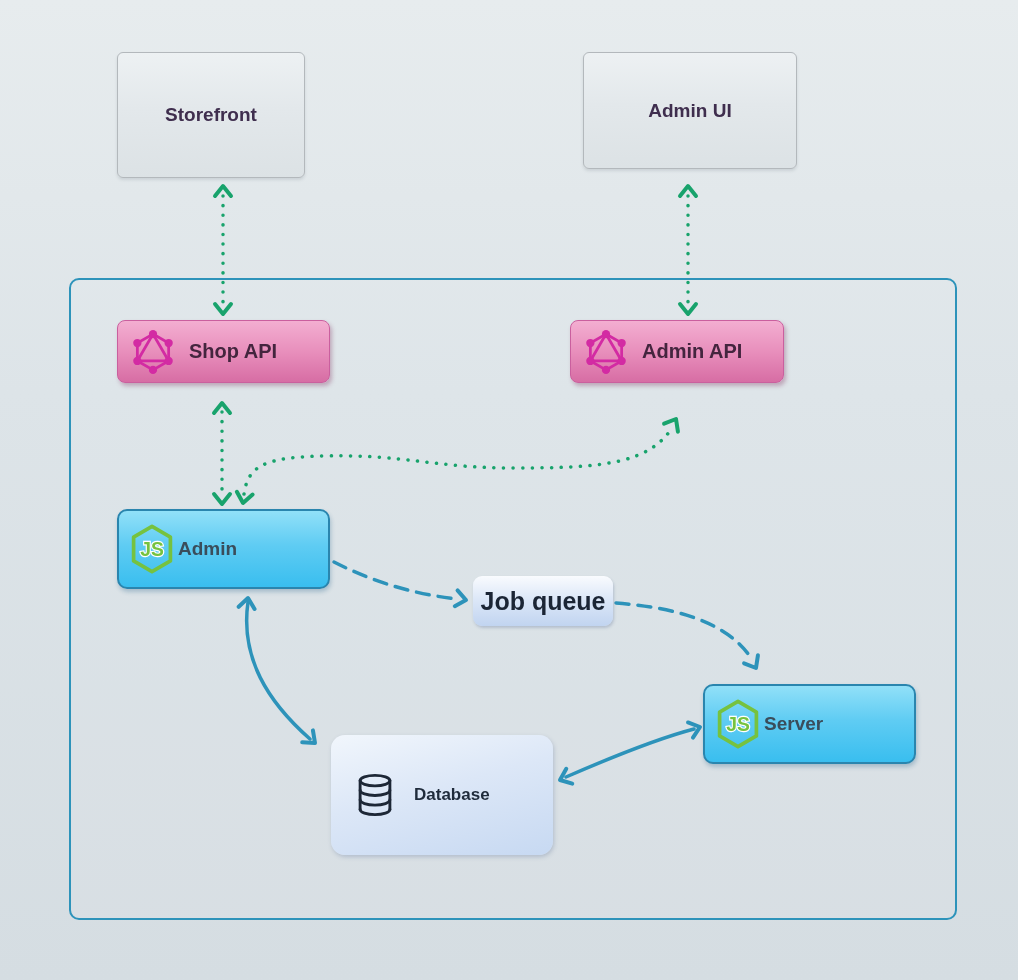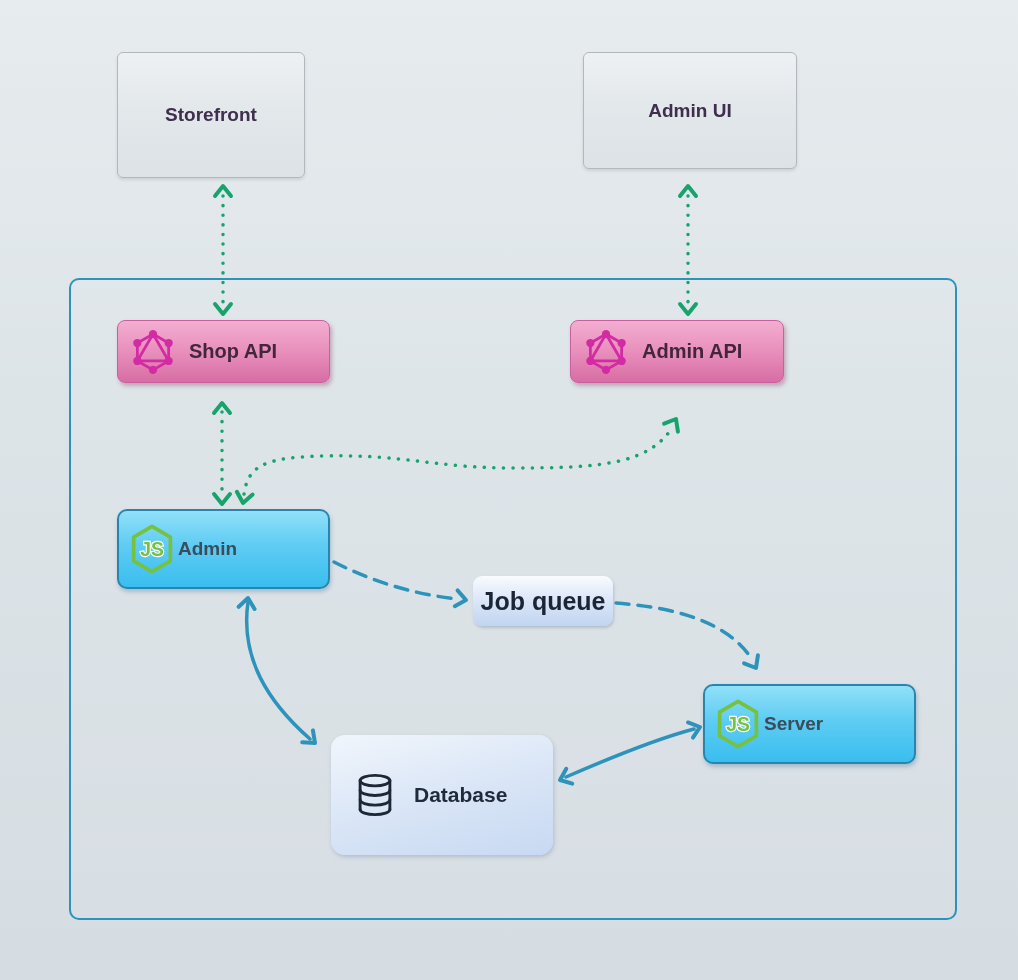--- a/index.html
+++ b/index.html
@@ -60,21 +60,21 @@
     box-shadow:1px 2px 3px rgba(90,110,150,0.3);
   }
   .lbl-queue { color:#1b2535; font-size:25px; }
 
   .box-db {
     background:linear-gradient(165deg,#f1f6fc 0%,#dce7f7 45%,#c7d9f2 100%);
     border-radius:14px;
     box-shadow:1px 2px 4px rgba(90,110,150,0.3);
     padding-left:20px; gap:15px;
   }
-  .lbl-db { color:#1f2b3b; font-size:21px; }
+  .lbl-db { color:#1f2b3b; font-size:17px; }
 </style>
 </head>
 <body>
 
 <div class="canvas">
 
   <div class="container-box"></div>
 
   <svg class="edges" width="1018" height="980" viewBox="0 0 1018 980">
 

